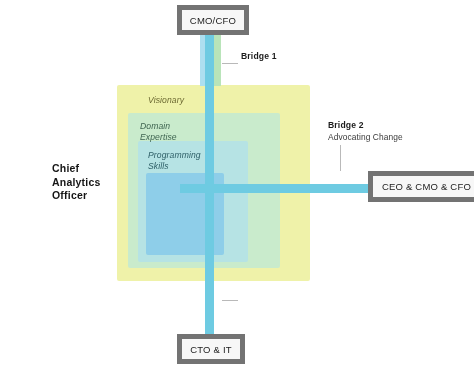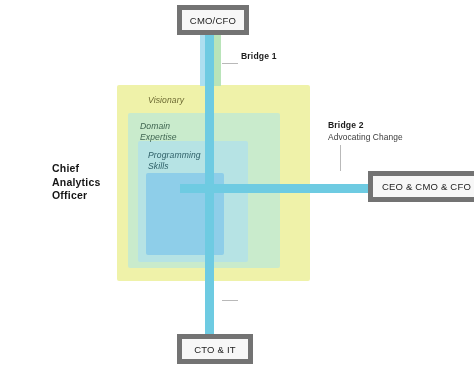--- a/index.html
+++ b/index.html
@@ -27,21 +27,21 @@
     display: flex;
     align-items: center;
     justify-content: center;
     font-size: 9.5px;
     letter-spacing: 0.2px;
     color: #222222;
     box-sizing: border-box;
     z-index: 6;
   }
   #box-cmo-cfo  { left: 177px; top: 5px;   width: 72px;  height: 30px; }
-  #box-cto-it   { left: 177px; top: 334px; width: 76px;  height: 30px; }
+  #box-cto-it   { left: 177px; top: 334px; width: 68px;  height: 30px; }
   #box-ceo-cmo-cfo { left: 368px; top: 171px; width: 117px; height: 31px; }
 
   
   .layer {
     position: absolute;
     box-sizing: border-box;
     border-radius: 2px;
   }
   .layer-label {
     position: absolute;

